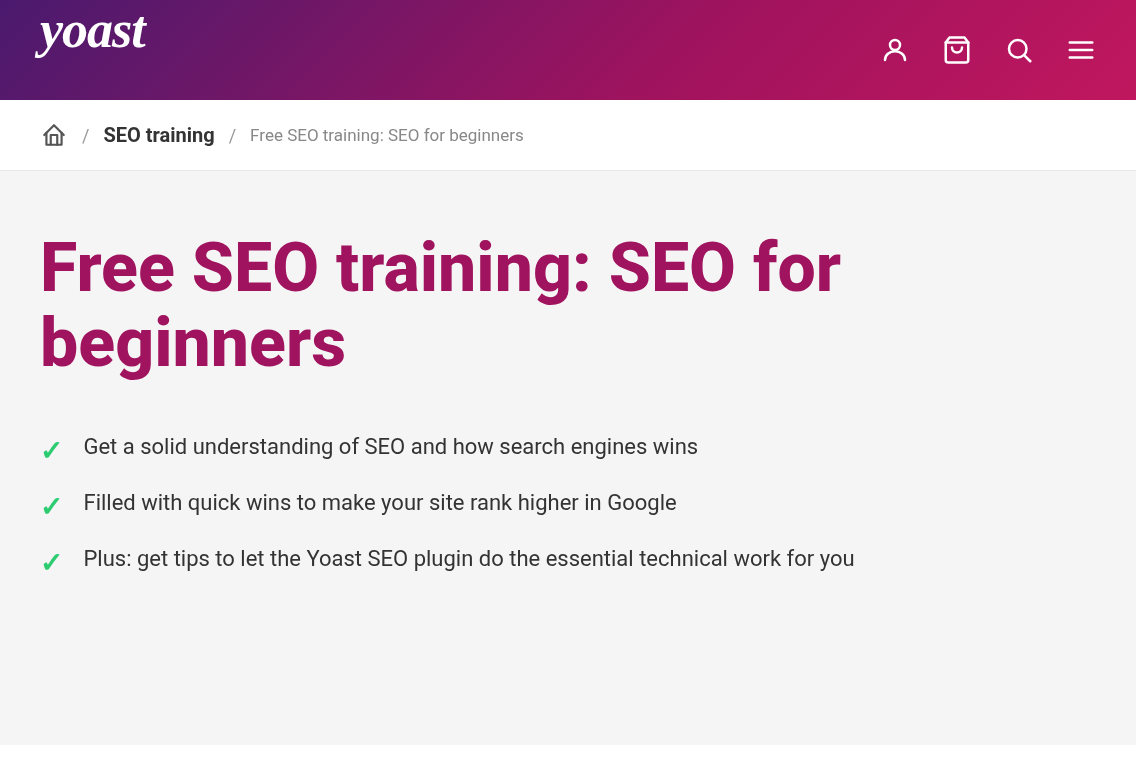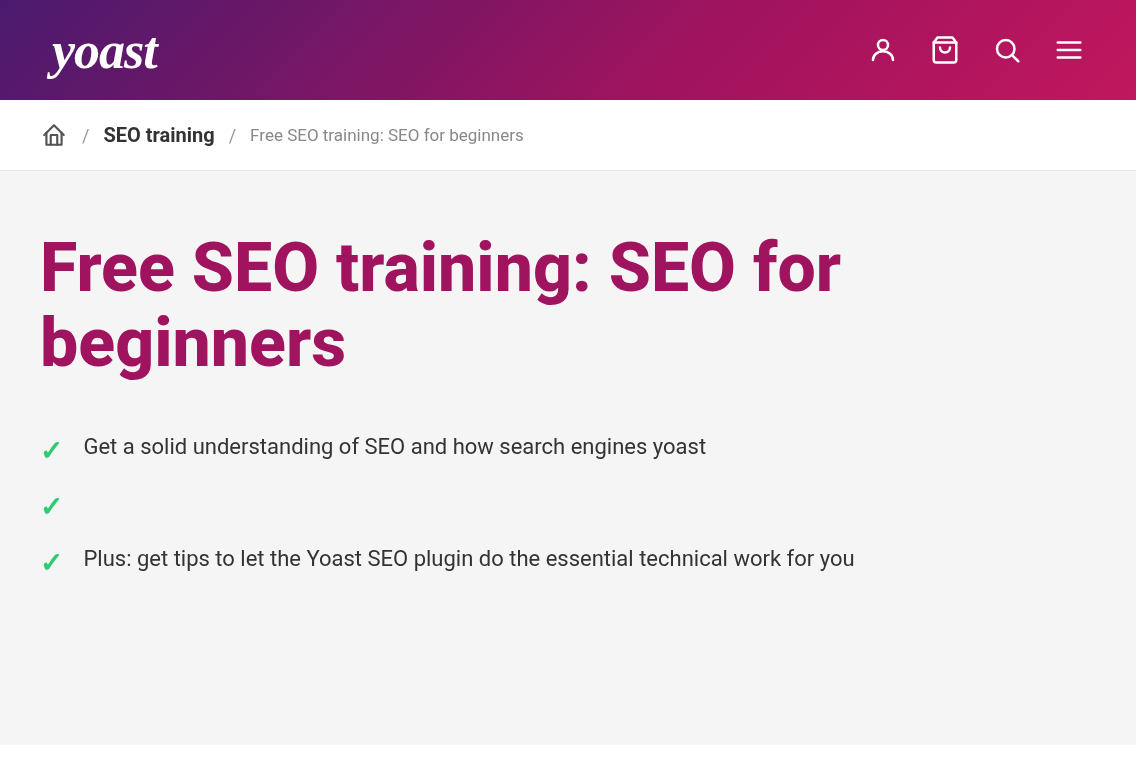--- a/index.html
+++ b/index.html
@@ -13,23 +13,22 @@
       width: 1136px;
       min-height: 774px;
       background: #fff;
     }
 
     
     .header {
       background: linear-gradient(135deg, #4a1a6e 0%, #a0135e 60%, #c0175e 100%);
       height: 100px;
       display: flex;
-      align-items: center;
       justify-content: space-between;
-      padding: 0 52px;
+      padding: 0 40px;
       gap: 12px;
     }
 
     .logo-text {
       font-size: 52px;
       font-weight: 900;
       color: #fff;
       font-style: italic;
       letter-spacing: -1px;
       font-family: Georgia, serif;
@@ -207,23 +206,24 @@
 
   <span class="breadcrumb-current">Free SEO training: SEO for beginners</span>
 </nav>
 
 <main class="main-content">
   <h1 class="page-title">Free SEO training: SEO for beginners</h1>
 
   <ul class="features-list">
     <li class="feature-item">
       <span class="checkmark">✓</span>
-      <span class="feature-text">Get a solid understanding of SEO and how search engines yoast</span>
+      <span class="feature-text">Get a solid understanding of SEO and how search engines wins</span>
     </li>
     <li class="feature-item">
       <span class="checkmark">✓</span>
+      <span class="feature-text">Filled with quick wins to make your site rank higher in Google</span>
     </li>
     <li class="feature-item">
       <span class="checkmark">✓</span>
       <span class="feature-text">Plus: get tips to let the Yoast SEO plugin do the essential technical work for you</span>
     </li>
   </ul>
 </main>
 
 </body></html>

